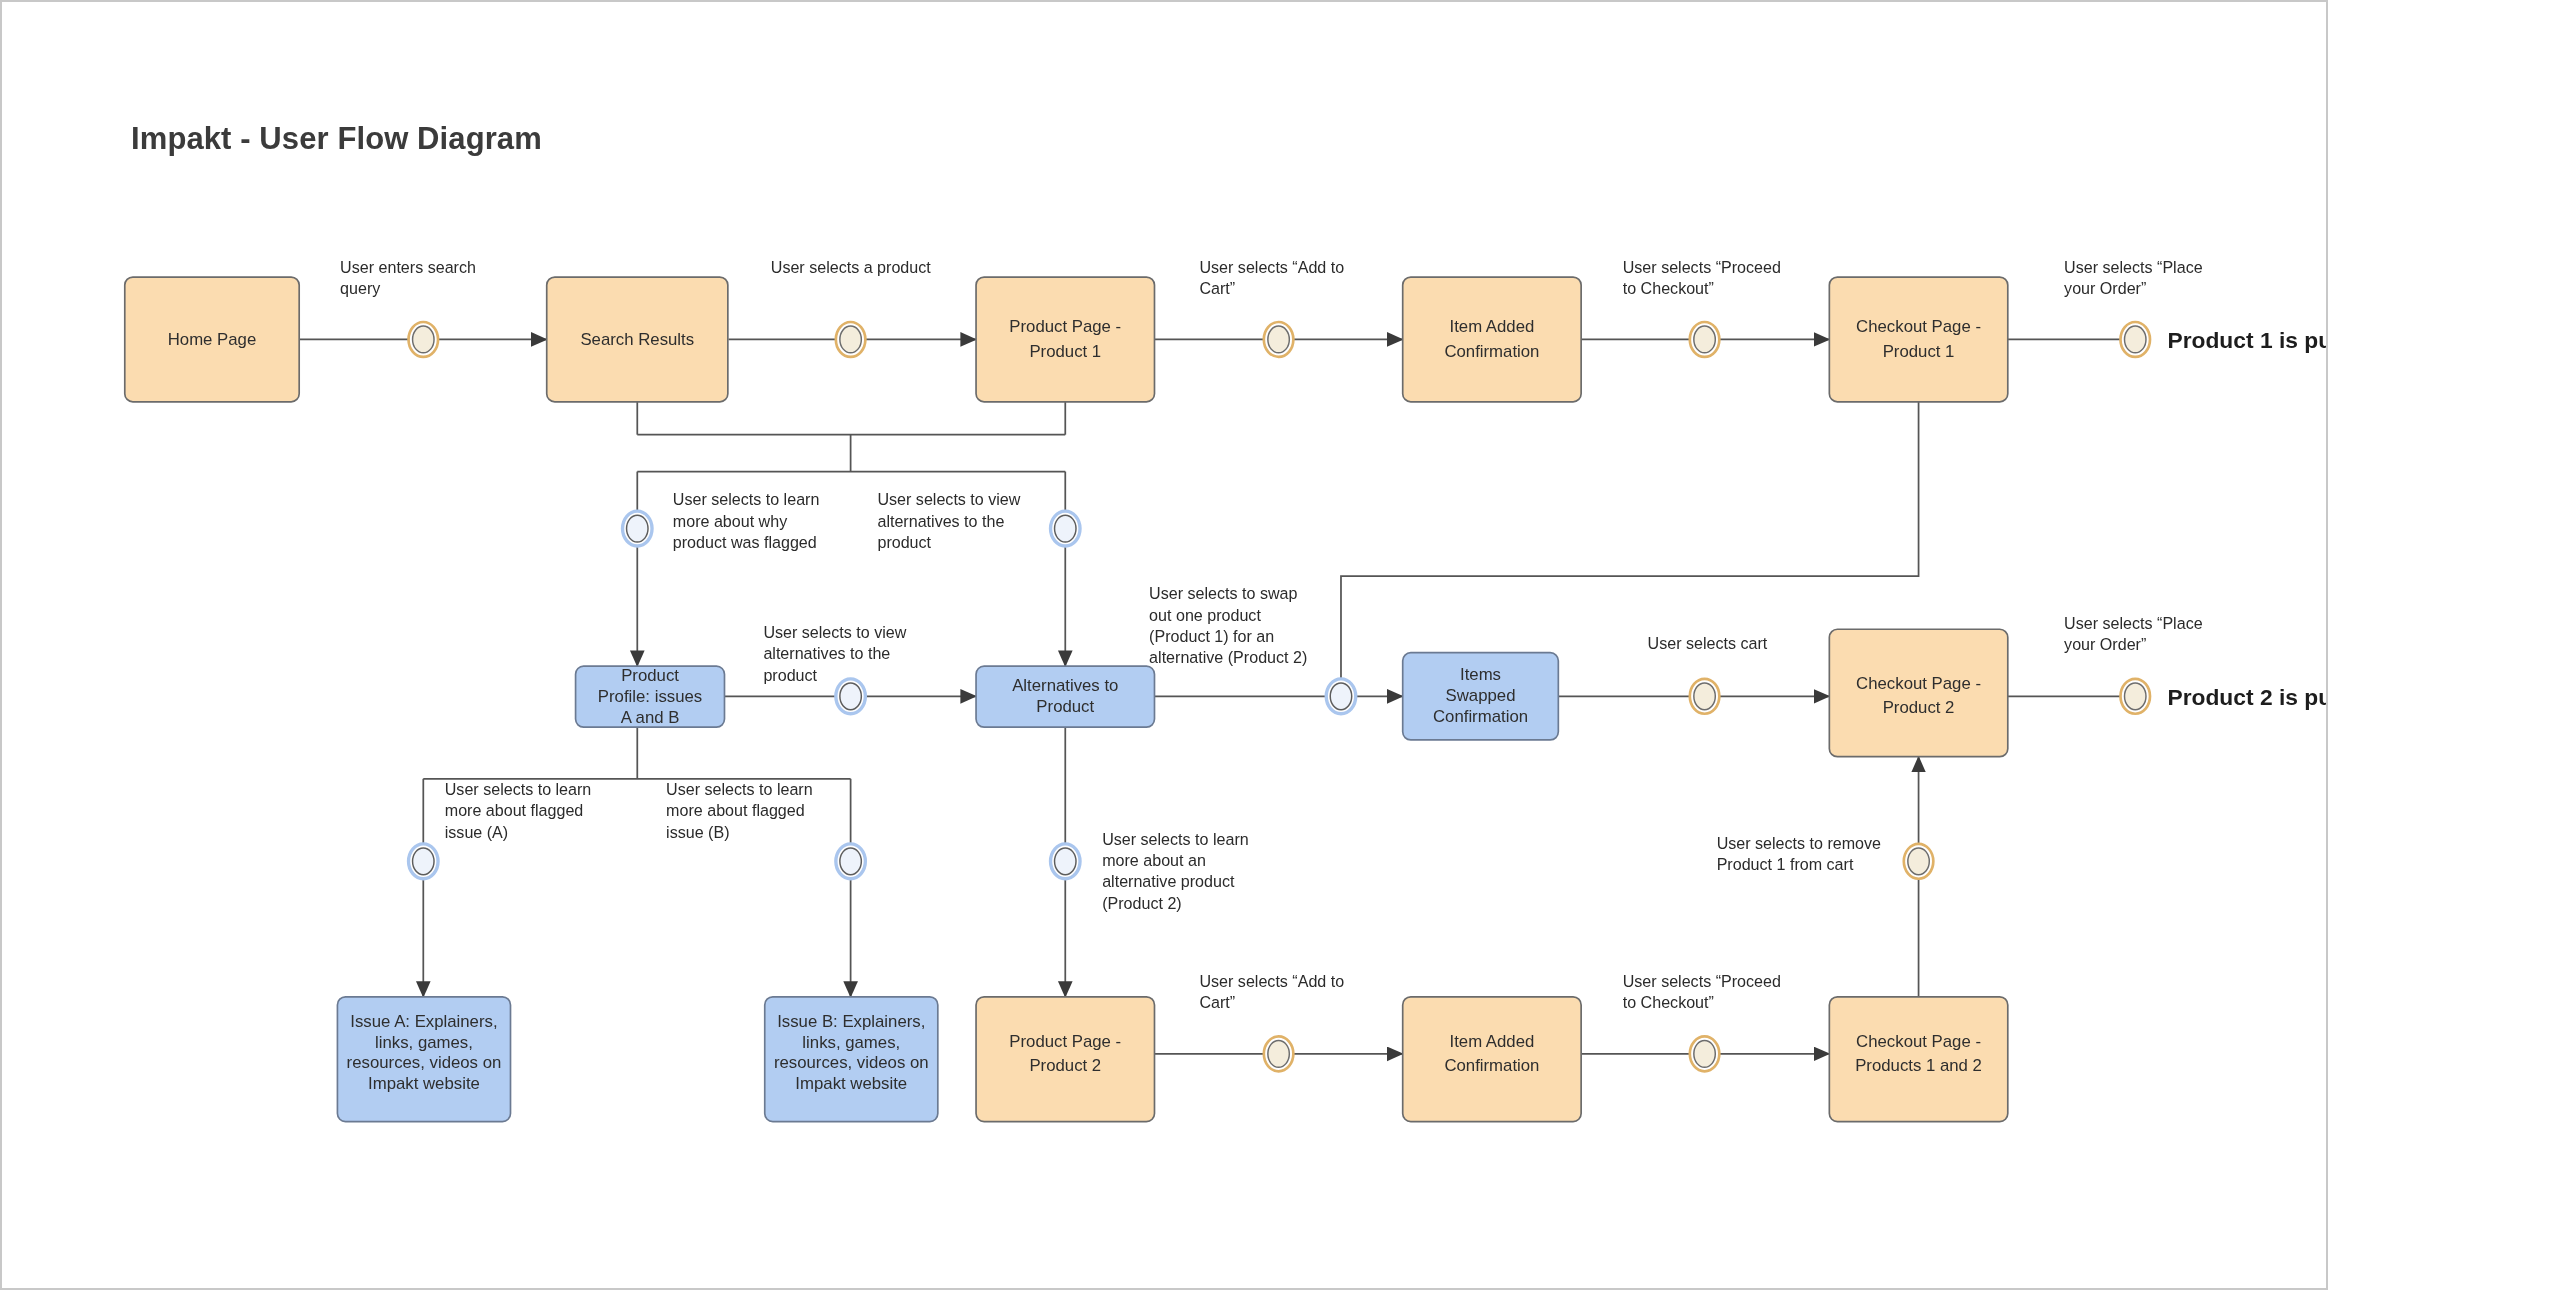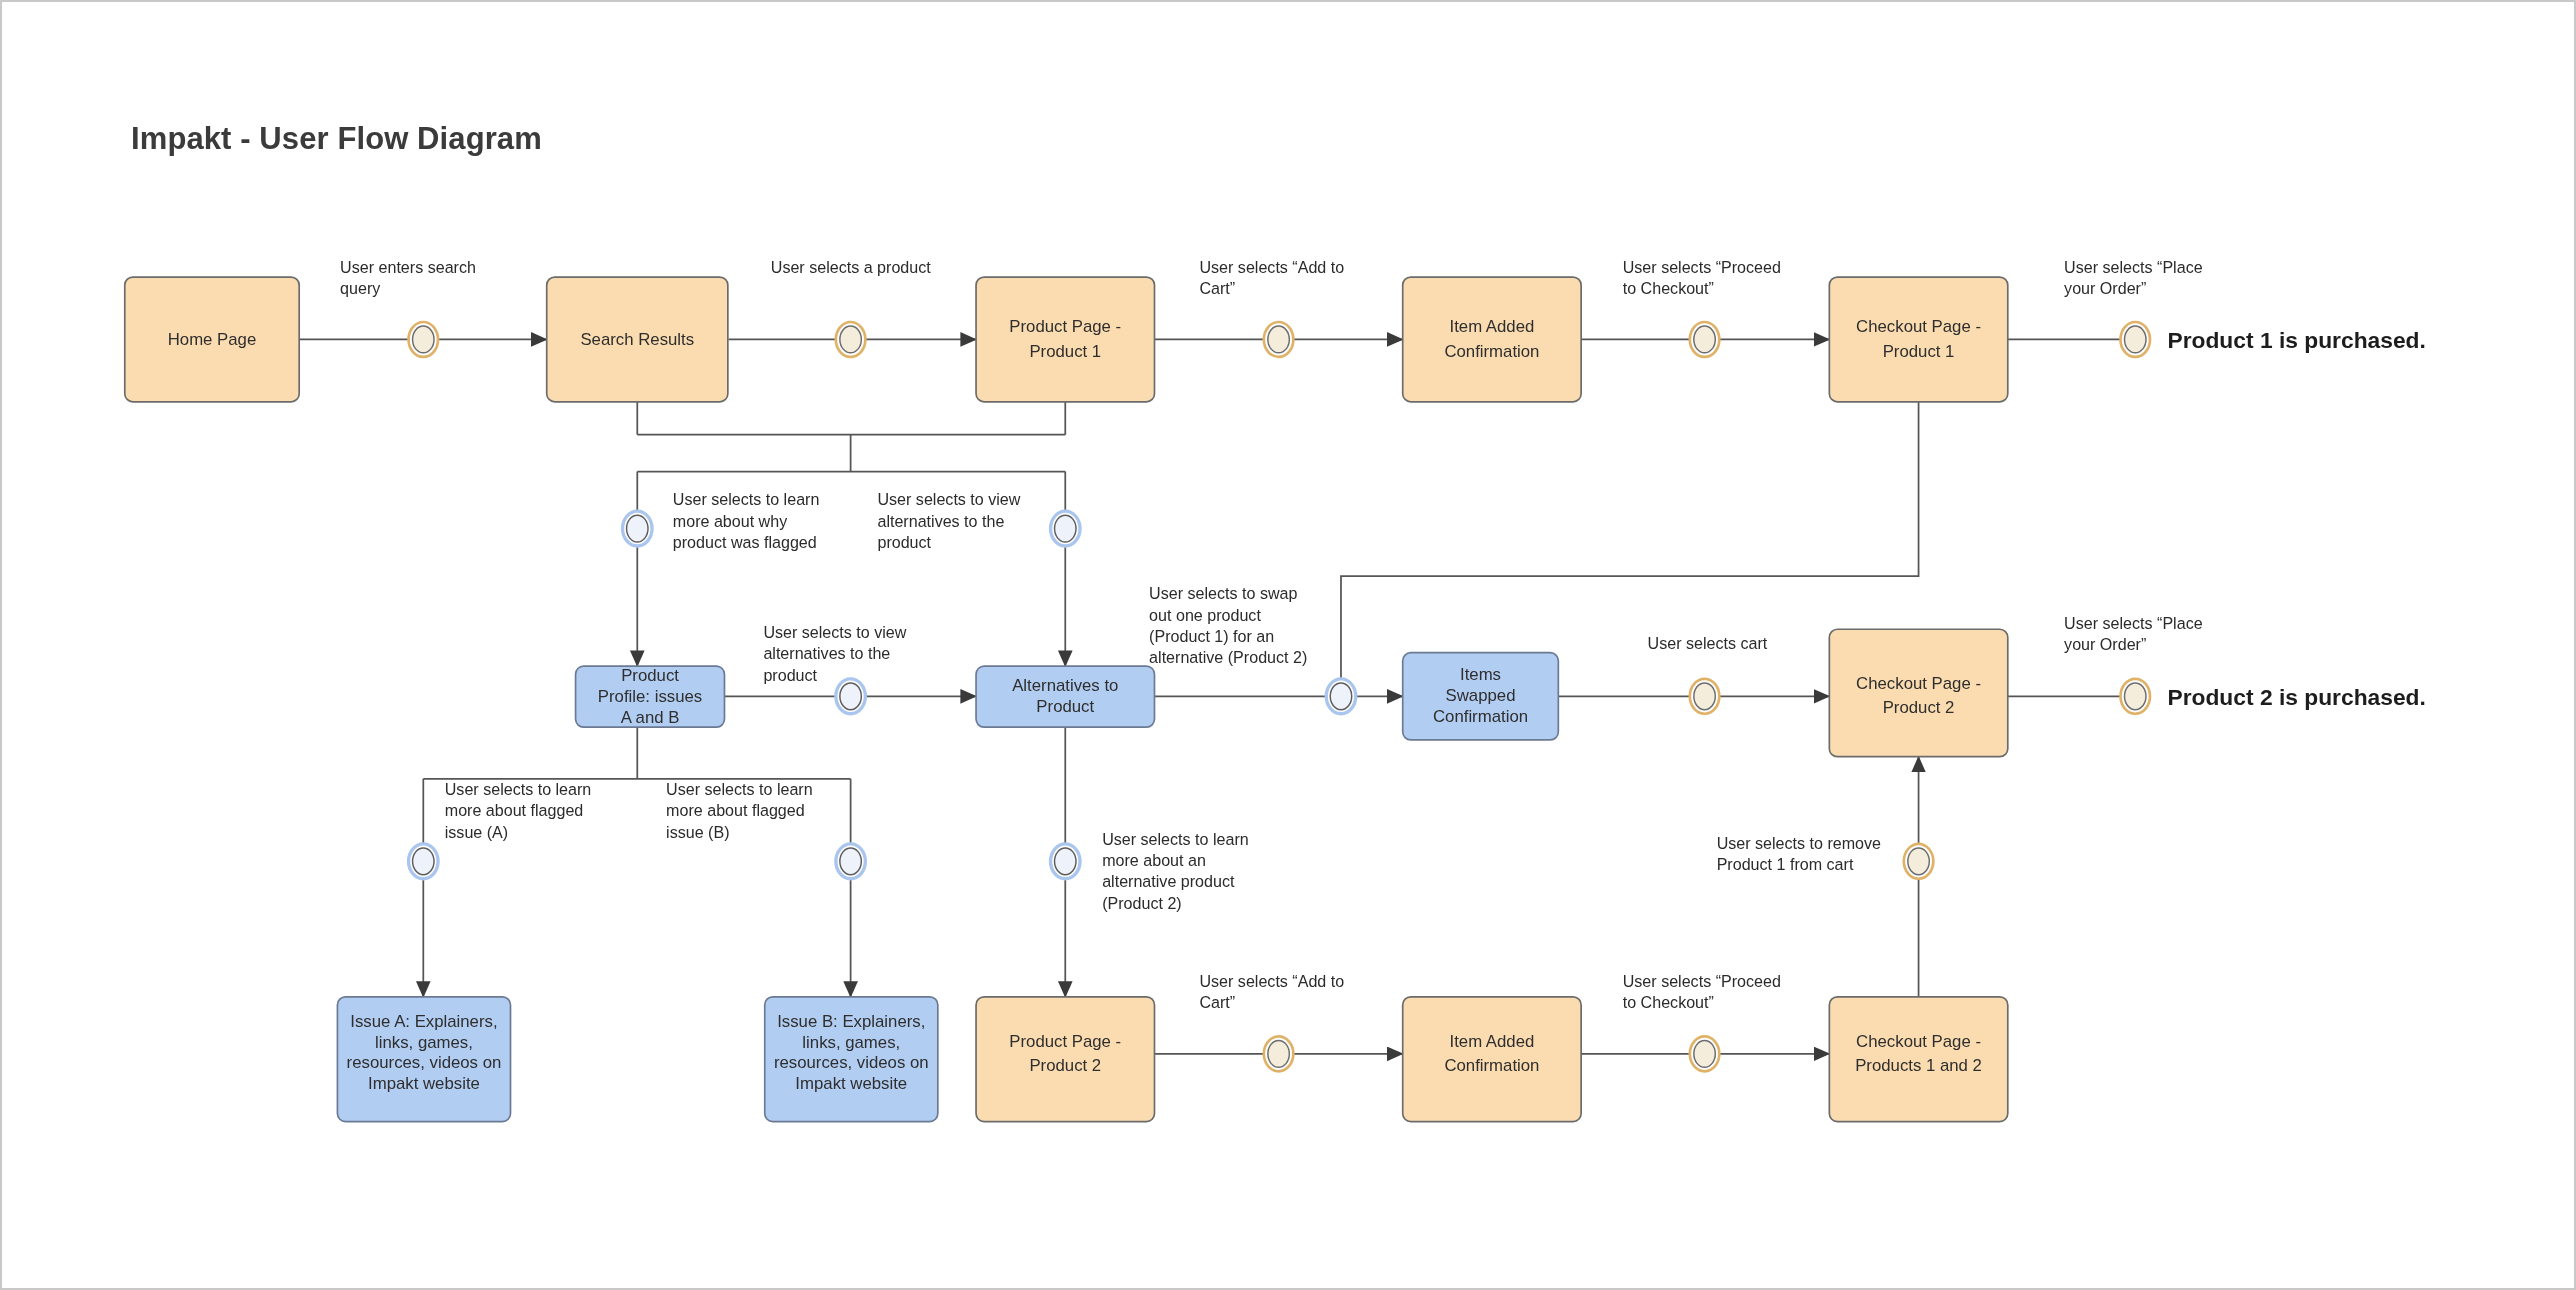--- a/index.html
+++ b/index.html
@@ -1,18 +1,18 @@
 <!DOCTYPE html>
 <html style="font-size:10.7px"><head>
 <meta charset="utf-8">
 <title>Impakt - User Flow Diagram</title>
 <style>
   html,body{margin:0;padding:0;background:#ffffff;}
   body{font-family:"Liberation Sans","DejaVu Sans",sans-serif;}
-  #canvas{position:relative;width:2576px;height:1290px;background:#ffffff;
+  #canvas{position:relative;width:2328px;height:1290px;background:#ffffff;
           box-sizing:border-box;border:2px solid #c8c8c8;overflow:hidden;}
   #diagram-title{position:absolute;left:129px;top:119px;font-size:31px;
           color:#3b3b3b;font-weight:bold;letter-spacing:0.1px;white-space:nowrap;}
   svg{position:absolute;left:0;top:0;width:2576px;height:1290px;}
   .nodebox{fill:#fbdcb0;stroke:#6b6b6b;stroke-width:2.5;}
   .nodebox.blue{fill:#b2cdf2;stroke:#6b7a92;stroke-width:2.5;}
   .nodelabel{font-family:"Liberation Sans","DejaVu Sans",sans-serif;font-size:25px;
           fill:#2e2e2e;text-anchor:middle;dominant-baseline:middle;}
   .edgelabel{font-family:"Liberation Sans","DejaVu Sans",sans-serif;font-size:24px;
           fill:#2b2b2b;}

